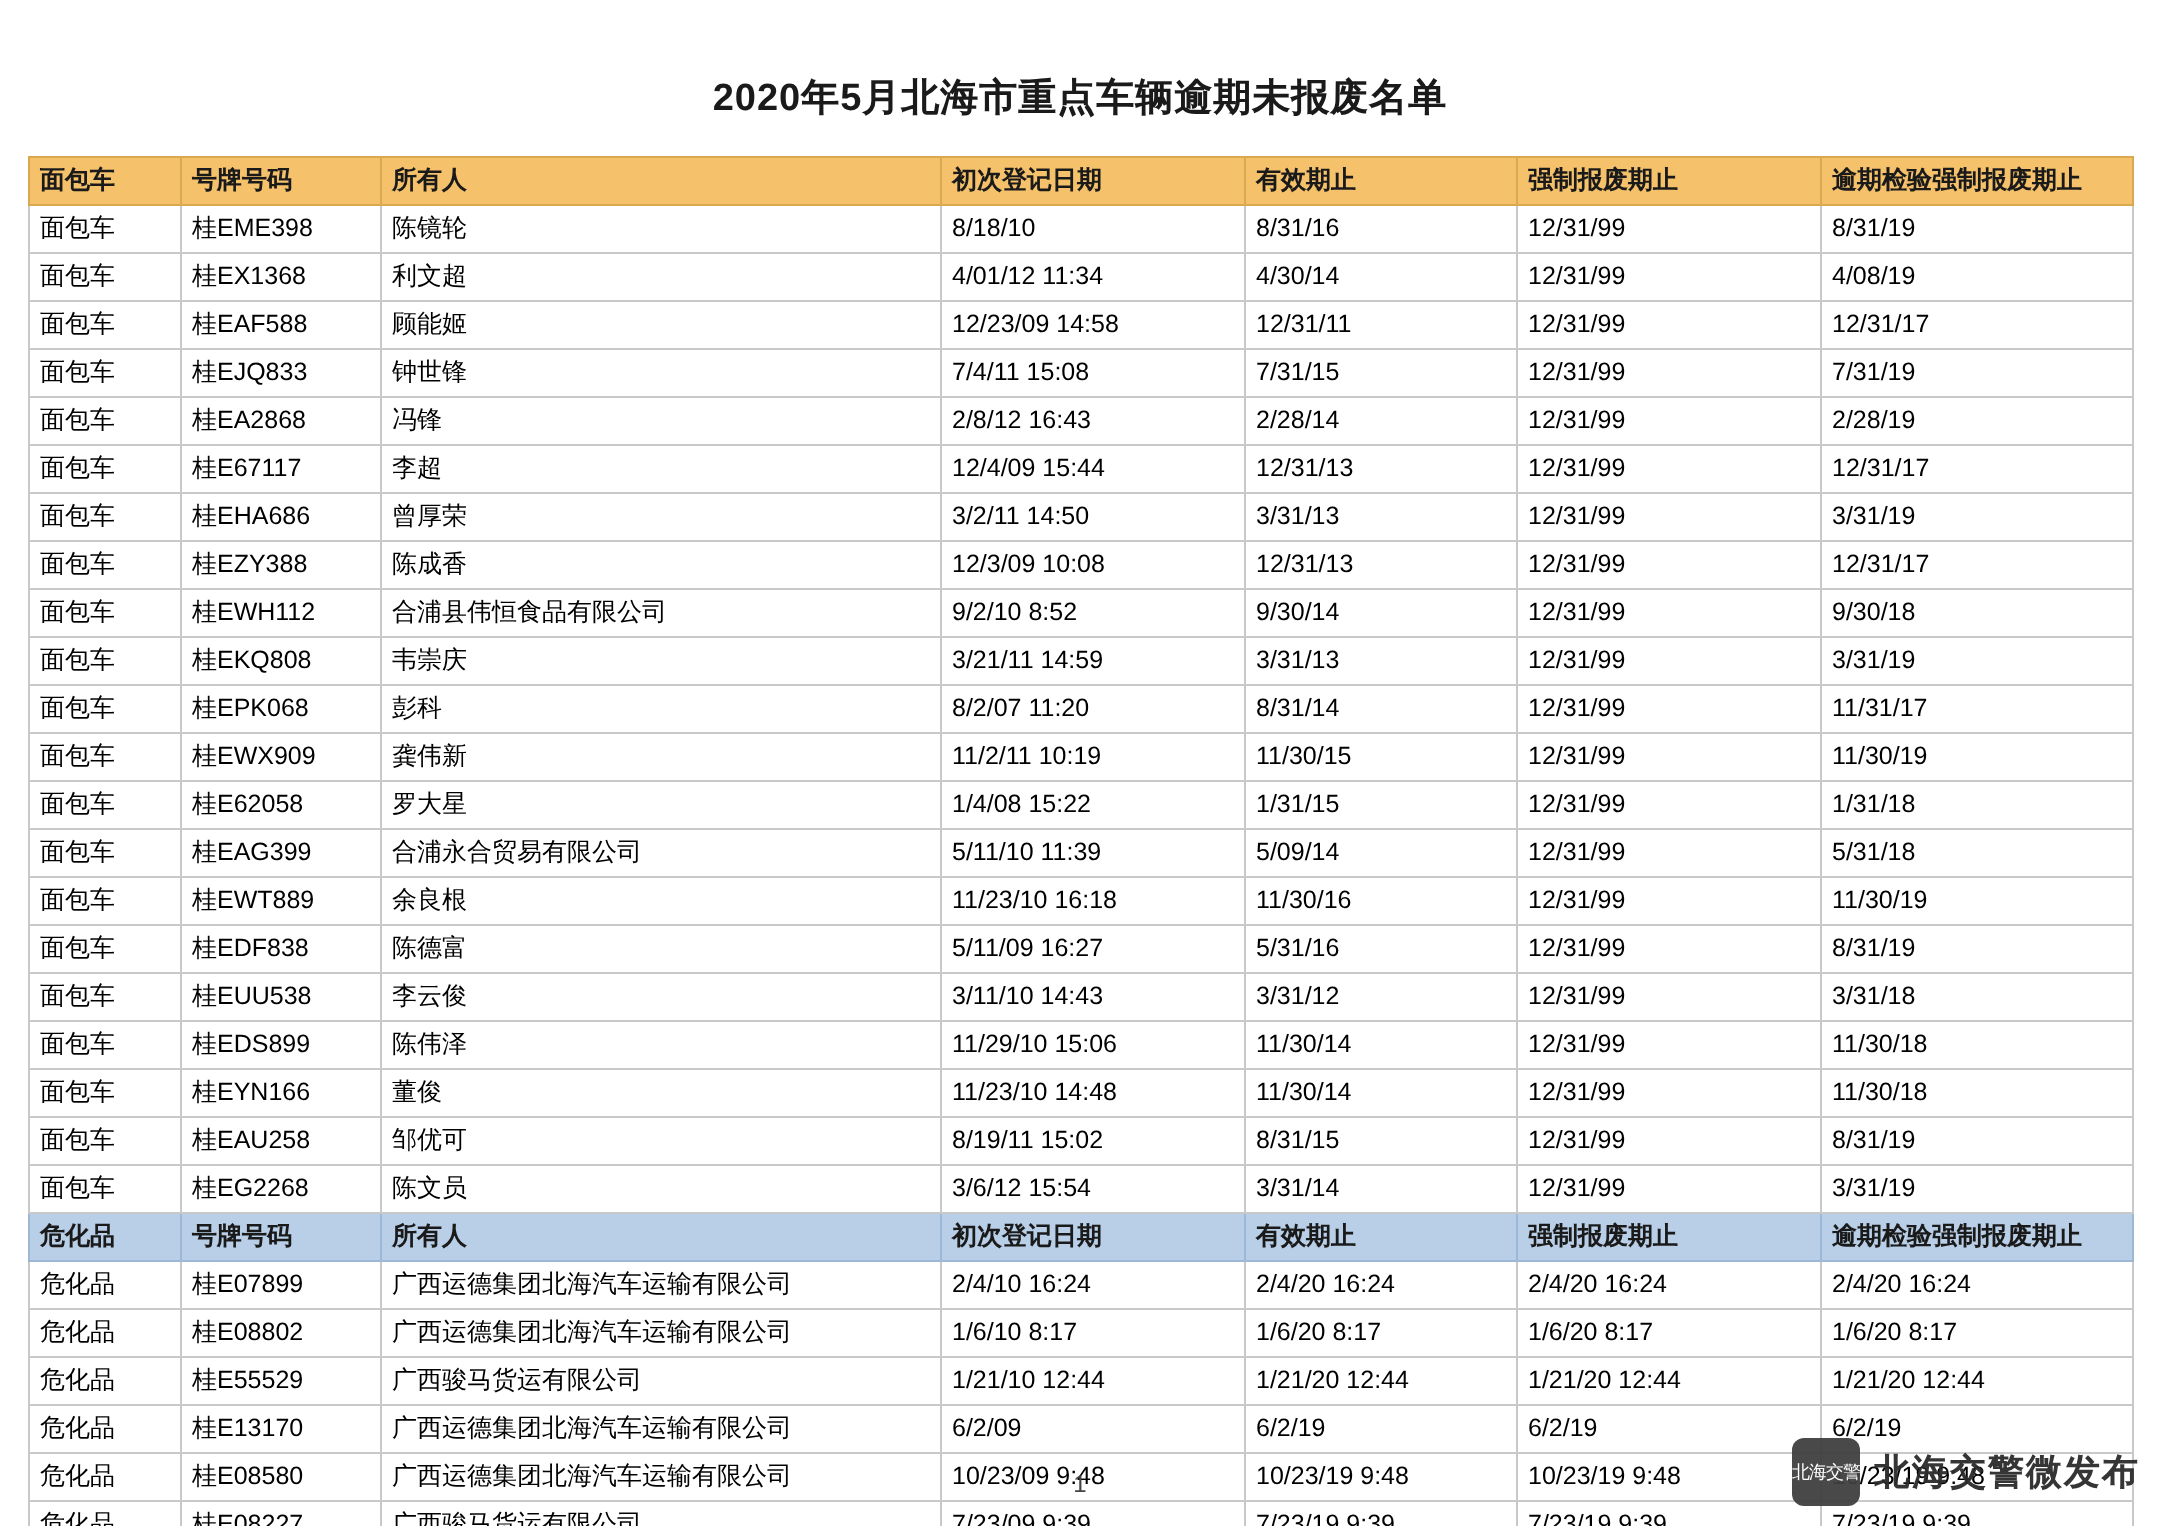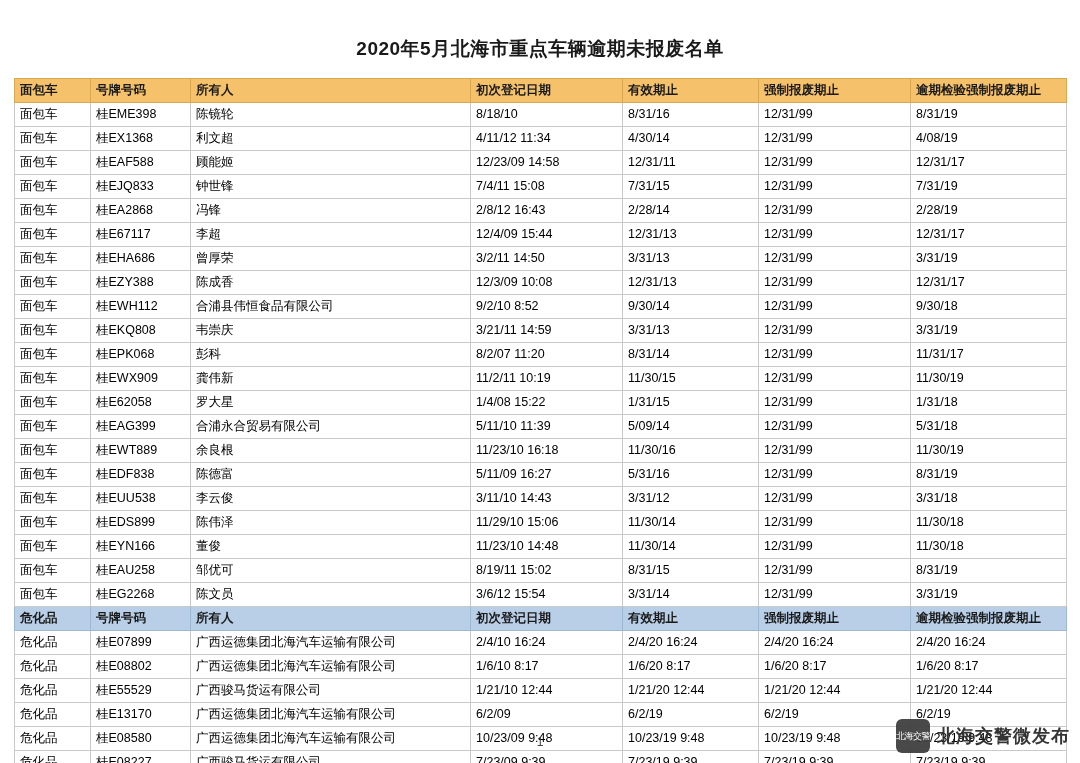--- a/index.html
+++ b/index.html
@@ -151,21 +151,21 @@
             <td>陈镜轮</td>
             <td>8/18/10</td>
             <td>8/31/16</td>
             <td>12/31/99</td>
             <td>8/31/19</td>
           </tr>
           <tr class="data-row">
             <td class="cat-cell">面包车</td>
             <td>桂EX1368</td>
             <td>利文超</td>
-            <td>4/11/12 11:34</td>
+            <td>4/01/12 11:34</td>
             <td>4/30/14</td>
             <td>12/31/99</td>
             <td>4/08/19</td>
           </tr>
           <tr class="data-row">
             <td class="cat-cell">面包车</td>
             <td>桂EAF588</td>
             <td>顾能姬</td>
             <td>12/23/09 14:58</td>
             <td>12/31/11</td>

